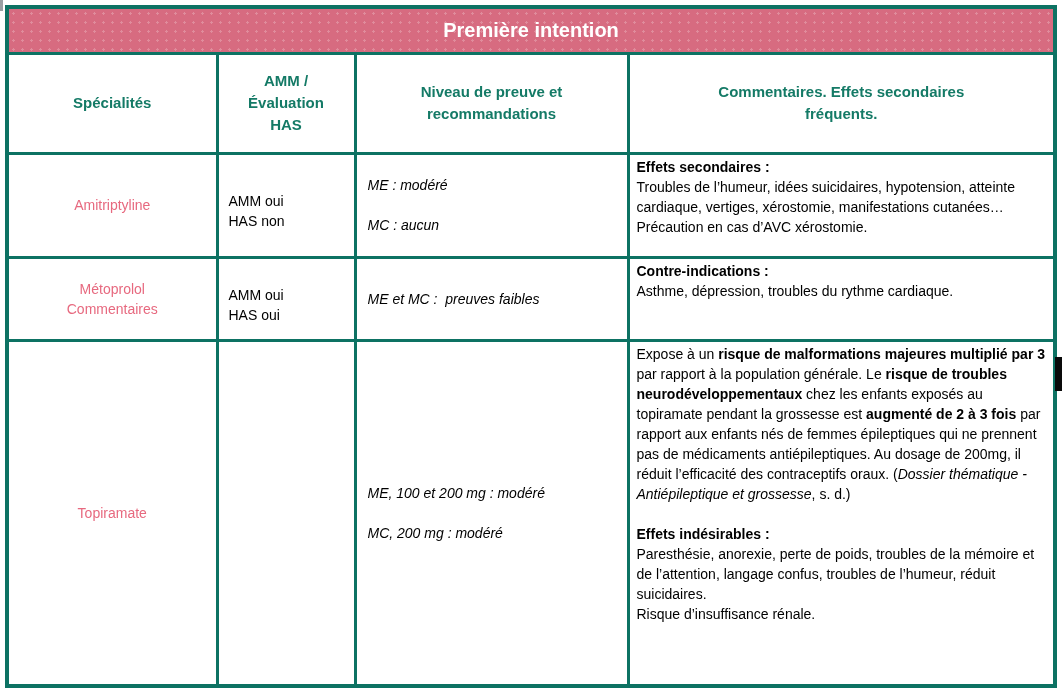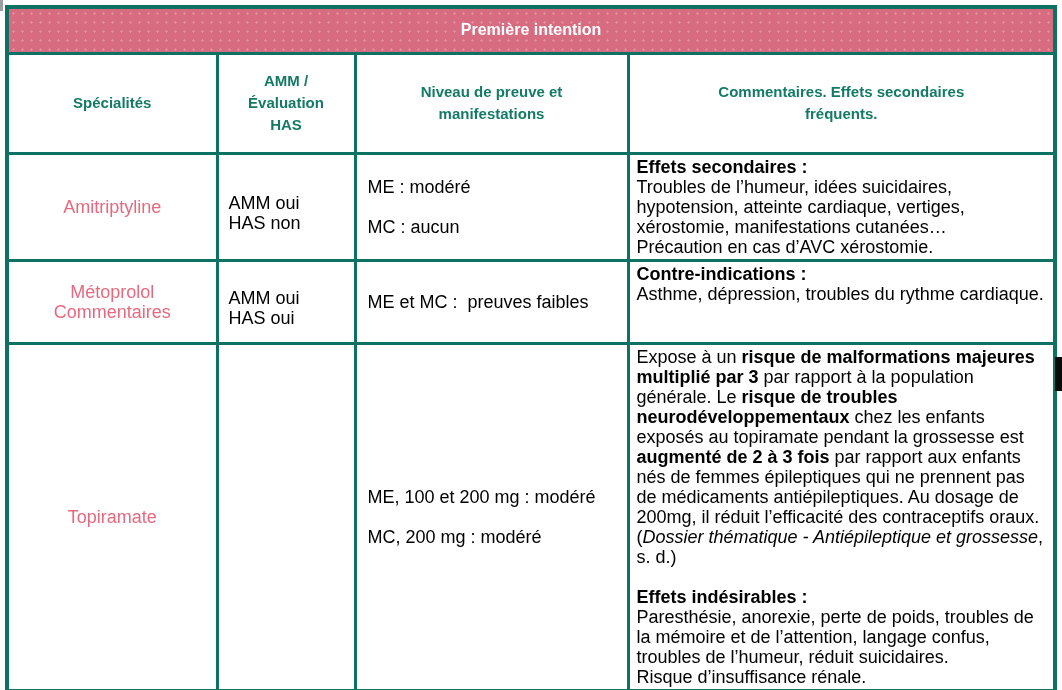--- a/index.html
+++ b/index.html
@@ -25,39 +25,39 @@
     border:4px solid var(--teal);
     background:#fff;
   }
   table.main th,table.main td{border:3px solid var(--teal);}
 
   th.banner{
     height:46px;
     background-color:var(--pink-band);
     background-image:radial-gradient(var(--pink-dot) 1.1px,transparent 1.4px);
     background-size:9px 9px;
-    color:#fff;font-size:16px;font-weight:bold;
+    color:#fff;font-size:20px;font-weight:bold;
     text-align:center;vertical-align:middle;
     border-bottom-width:4px;
   }
 
   tr.header-row th{
     height:100px;
     color:var(--teal-text);font-size:15px;font-weight:bold;line-height:22px;
     text-align:center;vertical-align:middle;background:#fff;padding:4px 6px;
   }
 
-  td{font-size:18px;line-height:20px;vertical-align:middle;background:#fff;}
+  td{font-size:14px;line-height:20px;vertical-align:middle;background:#fff;}
   td .line{white-space:pre-wrap;}
   td .para{white-space:pre-wrap;}
   .gap{min-height:20px;}
 
   td.cell-spec{color:var(--drug-pink);text-align:center;padding:20px 6px;}
   td.cell-amm{text-align:left;padding:16px 6px 4px 10px;}
-  td.cell-preuve{text-align:left;padding:4px 8px 4px 11px;}
+  td.cell-preuve{text-align:left;padding:4px 8px 4px 11px;font-style:italic;}
   td.cell-comm{text-align:left;vertical-align:top;padding:2px 8px 2px 7px;}
 
   tr.row-0{height:104px;}
   tr.row-1{height:64px;}
   tr.row-2{height:346px;}
 
   .b{font-weight:bold;}
   .i{font-style:italic;}
 </style>
 </head>
@@ -83,21 +83,21 @@
         <th>
             <div class="line">Spécialités</div>
           </th>
         <th>
             <div class="line">AMM /</div>
             <div class="line">Évaluation</div>
             <div class="line">HAS</div>
           </th>
         <th>
             <div class="line">Niveau de preuve et</div>
-            <div class="line">manifestations</div>
+            <div class="line">recommandations</div>
           </th>
         <th>
             <div class="line">Commentaires. Effets secondaires</div>
             <div class="line">fréquents.</div>
           </th>
       </tr>
     </thead>
     <tbody>
       <tr class="row-0">
         <td class="cell-spec">

